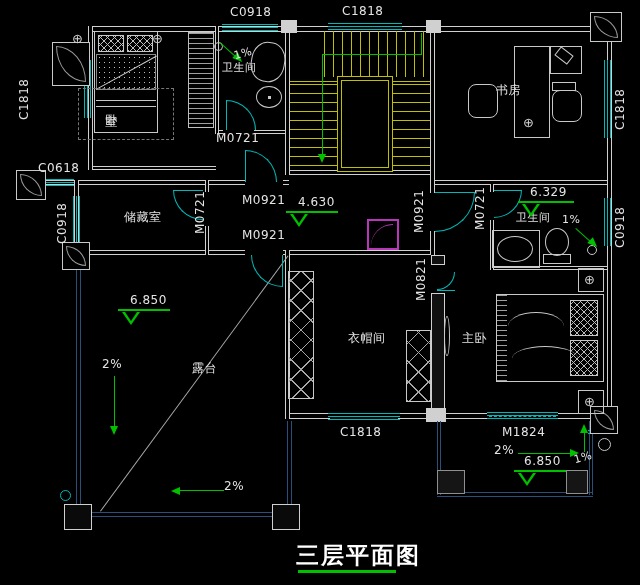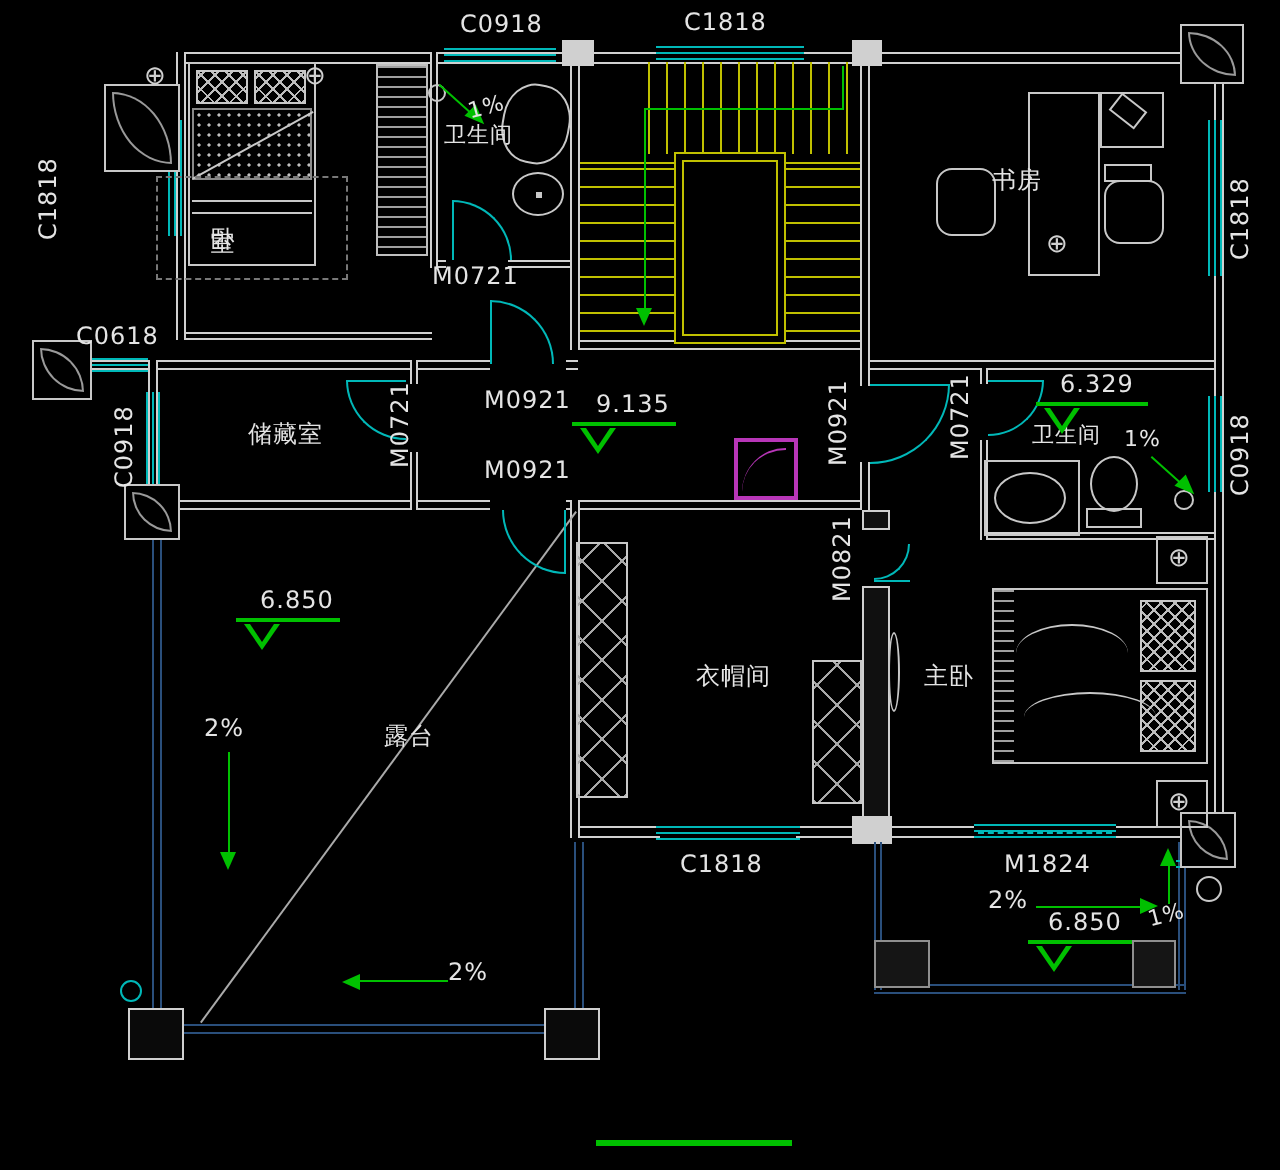--- a/index.html
+++ b/index.html
@@ -233,21 +233,21 @@
 
   <div class="t vt" style="left:104px;top:104px">卧室</div>
   <div class="t sm" style="left:222px;top:62px">卫生间</div>
   <div class="t" style="left:496px;top:84px">书房</div>
   <div class="t" style="left:124px;top:211px">储藏室</div>
   <div class="t sm" style="left:516px;top:212px">卫生间</div>
   <div class="t" style="left:348px;top:332px">衣帽间</div>
   <div class="t" style="left:462px;top:332px">主卧</div>
   <div class="t" style="left:192px;top:362px">露台</div>
 
-  <div class="t" style="left:298px;top:196px">9.135</div>
+  <div class="t" style="left:298px;top:196px">4.630</div>
   <div class="gl" style="left:286px;top:211px;width:52px;height:2px"></div>
   <div class="etri" style="left:290px;top:214px"></div>
   <div class="t" style="left:130px;top:294px">6.850</div>
   <div class="gl" style="left:118px;top:309px;width:52px;height:2px"></div>
   <div class="etri" style="left:122px;top:312px"></div>
   <div class="t" style="left:524px;top:455px">6.850</div>
   <div class="gl" style="left:514px;top:470px;width:52px;height:2px"></div>
   <div class="etri" style="left:518px;top:473px"></div>
   <div class="t" style="left:530px;top:186px">6.329</div>
   <div class="gl" style="left:518px;top:201px;width:56px;height:2px"></div>
@@ -261,15 +261,16 @@
   <div class="t" style="left:224px;top:480px">2%</div>
   <div class="gl" style="left:180px;top:490px;width:44px;height:1px"></div>
   <div class="ah ah-l" style="left:171px;top:487px"></div>
   <div class="t" style="left:494px;top:444px">2%</div>
   <div class="gl" style="left:518px;top:453px;width:52px;height:1px"></div>
   <div class="ah ah-r" style="left:570px;top:449px"></div>
   <div class="t sm" style="left:574px;top:452px;transform:rotate(-15deg)">1%</div>
   <div class="gl" style="left:584px;top:432px;width:1px;height:20px"></div>
   <div class="ah ah-u" style="left:580px;top:424px"></div>
 
+  <div class="title" style="left:296px;top:540px">三层平面图</div>
   <div class="uln" style="left:298px;top:570px;width:98px;height:3px"></div>
 
 </div>
 
 </body></html>

